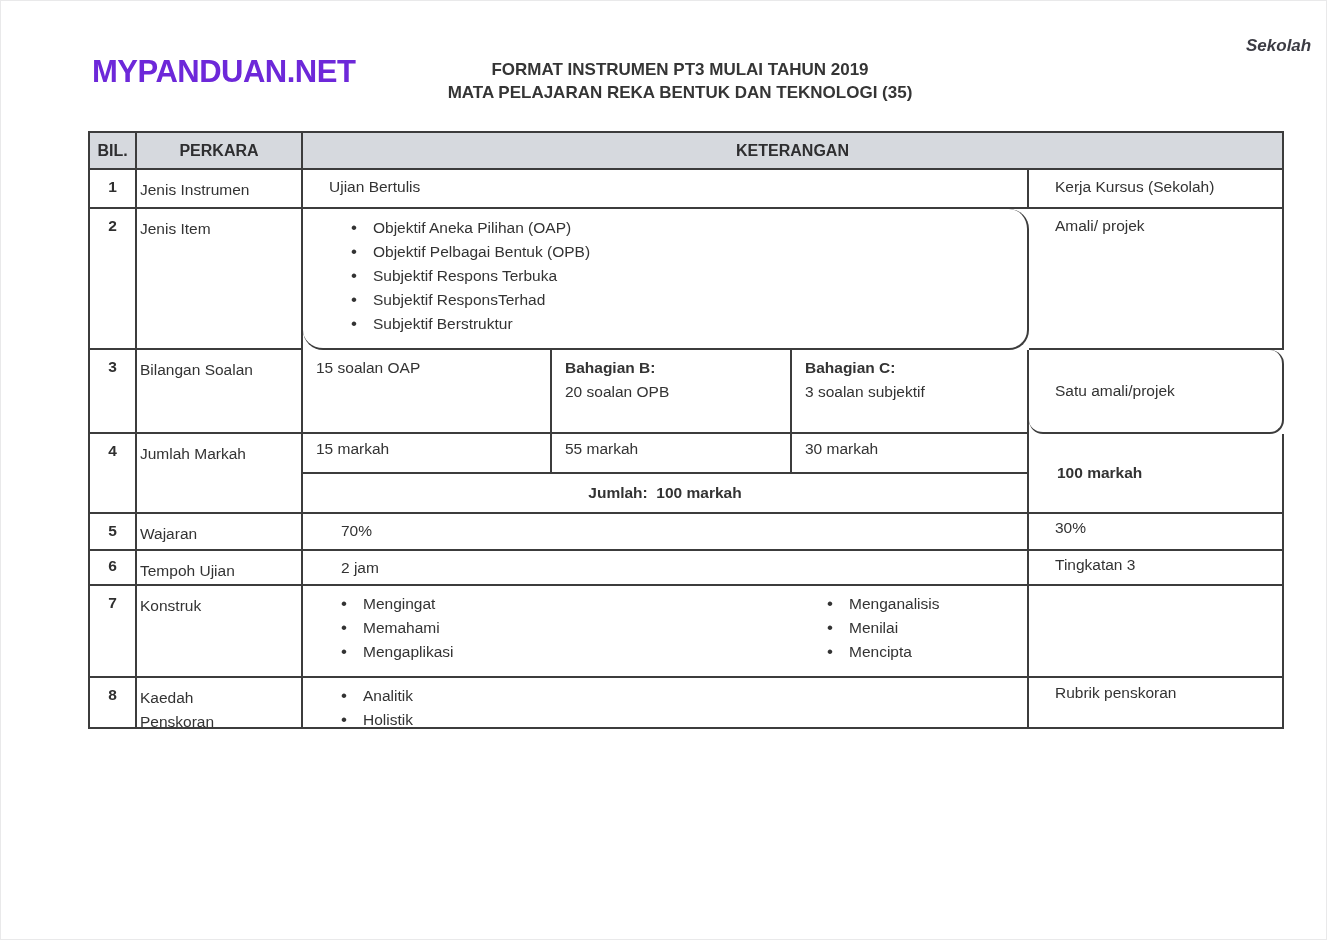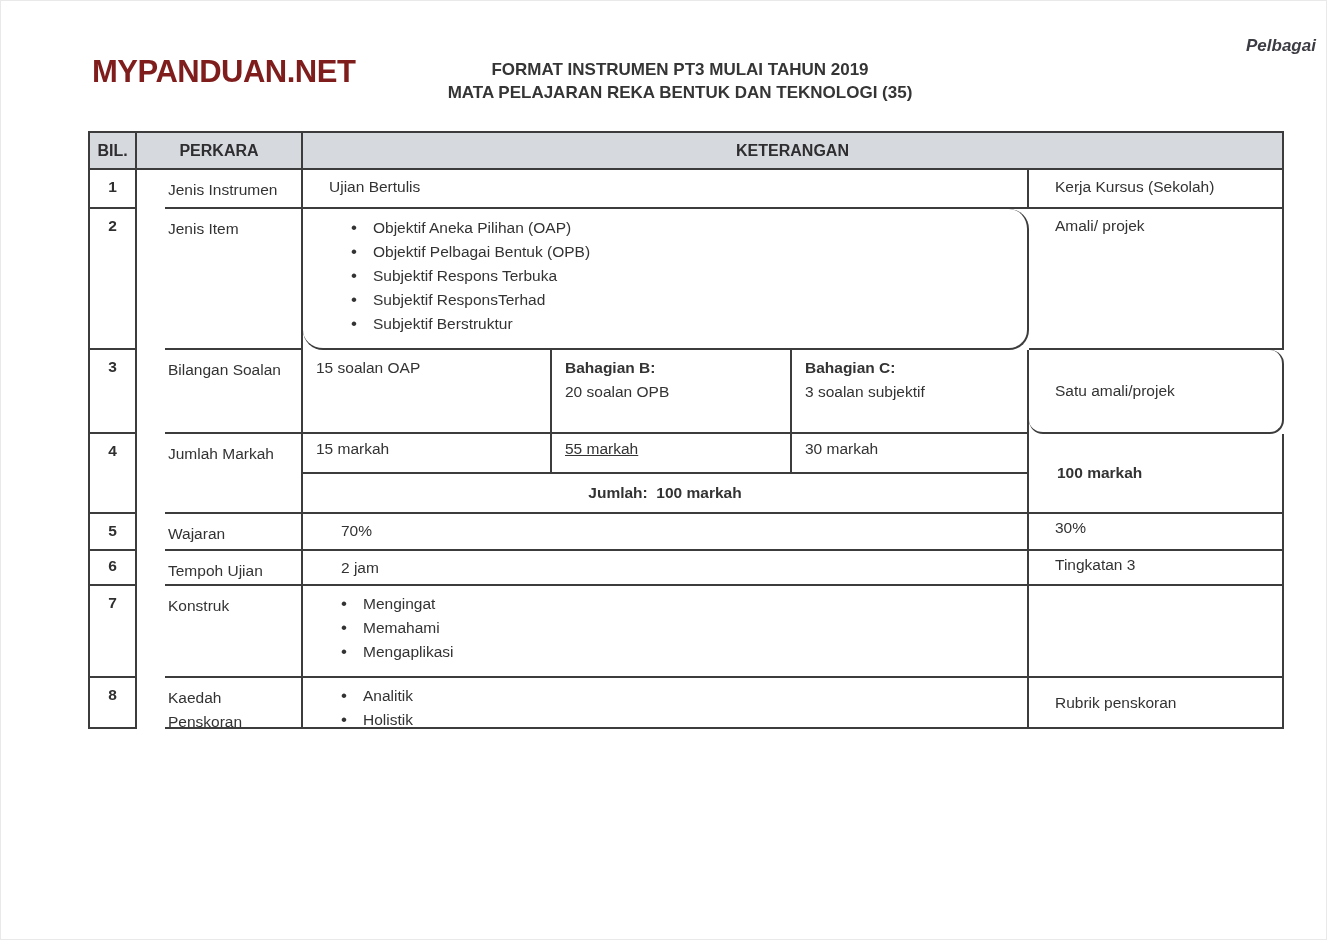--- a/index.html
+++ b/index.html
@@ -22,21 +22,21 @@
     box-shadow: inset 0 0 0 1px #e9e9ea;
   }
   
   .watermark {
     position: absolute;
     left: 92px;
     top: 54px;
     font-size: 31px;
     font-weight: 700;
     letter-spacing: -0.5px;
-    color: #7f1d1d;
+    color: #6d28d9;
   }
   .title-block {
     position: absolute;
     left: 83px;
     top: 58px;
     width: 1194px;
     text-align: center;
     font-weight: 700;
     font-size: 17px;
     color: #353535;
@@ -84,21 +84,20 @@
   }
   .bil {
     font-weight: 700;
     text-align: center;
     padding-top: 8px;
     color: #2f2f2f;
   }
   .perkara {
     padding: 8px 6px 0 3px;
     line-height: 24px;
-    margin-left: 28px;
   }
   .perkara .wrap-narrow { width: 100px; }
   .plain {
     padding-top: 8px;
   }
   .pad-k  { padding-left: 34px; }  
   .pad-kv { padding-left: 38px; }  
   .pad-r  { padding-left: 26px; }  
   .pad-b  { padding-left: 13px; }  
   .v-center {
@@ -152,21 +151,21 @@
 
 <div class="page">
 
   <div class="watermark">MYPANDUAN.NET</div>
 
   <div class="title-block">
     <div>FORMAT INSTRUMEN PT3 MULAI TAHUN 2019</div>
     <div>MATA PELAJARAN REKA BENTUK DAN TEKNOLOGI (35)</div>
   </div>
 
-  <div class="corner-note">Pelbagai</div>
+  <div class="corner-note">Sekolah</div>
 
   <div class="grid">
 
     <div class="cell hdr" style="grid-column:1; grid-row:1;">BIL.</div>
     <div class="cell hdr" style="grid-column:2; grid-row:1;">PERKARA</div>
     <div class="cell hdr" style="grid-column:3 / span 4; grid-row:1;">KETERANGAN</div>
 
     <div class="cell bil" style="grid-column:1; grid-row:2;">1</div>
     <div class="cell perkara" style="grid-column:2; grid-row:2;">Jenis Instrumen</div>
     <div class="cell plain pad-k" style="grid-column:3 / span 3; grid-row:2;padding-left:26px;">Ujian Bertulis</div>
@@ -194,21 +193,21 @@
     </div>
     <div class="cell plain pad-b" style="grid-column:5; grid-row:4; padding-top:6px;">
       <div class="bah-title">Bahagian C:</div>
       <div class="bah-value">3 soalan subjektif</div>
     </div>
     <div class="cell v-center pad-r" style="grid-column:6; grid-row:4;">Satu amali/projek</div>
 
     <div class="cell bil" style="grid-column:1; grid-row:5 / span 2;">4</div>
     <div class="cell perkara" style="grid-column:2; grid-row:5 / span 2;">Jumlah Markah</div>
     <div class="cell plain pad-b" style="grid-column:3; grid-row:5; padding-top:6px;">15 markah</div>
-    <div class="cell plain pad-b" style="grid-column:4; grid-row:5; padding-top:6px;text-decoration:underline;">55 markah</div>
+    <div class="cell plain pad-b" style="grid-column:4; grid-row:5; padding-top:6px;">55 markah</div>
     <div class="cell plain pad-b" style="grid-column:5; grid-row:5; padding-top:6px;">30 markah</div>
     <div class="cell jumlah-cell" style="grid-column:3 / span 3; grid-row:6;">Jumlah:  100 markah</div>
     <div class="cell total-right" style="grid-column:6; grid-row:5 / span 2;">100 markah</div>
 
     <div class="cell bil" style="grid-column:1; grid-row:7;">5</div>
     <div class="cell perkara" style="grid-column:2; grid-row:7;">Wajaran</div>
     <div class="cell plain pad-kv" style="grid-column:3 / span 3; grid-row:7;">70%</div>
     <div class="cell pad-r" style="grid-column:6; grid-row:7; padding-top:5px;">30%</div>
 
     <div class="cell bil" style="grid-column:1; grid-row:8; padding-top:6px;">6</div>
@@ -217,27 +216,32 @@
     <div class="cell pad-r" style="grid-column:6; grid-row:8; padding-top:5px;">Tingkatan 3</div>
 
     <div class="cell bil" style="grid-column:1; grid-row:9;">7</div>
     <div class="cell perkara" style="grid-column:2; grid-row:9;">Konstruk</div>
     <div class="cell" style="grid-column:3 / span 3; grid-row:9;">
       <div class="list-abs left">
         <div class="bullet-item">Mengingat</div>
         <div class="bullet-item">Memahami</div>
         <div class="bullet-item">Mengaplikasi</div>
       </div>
+      <div class="list-abs right">
+        <div class="bullet-item">Menganalisis</div>
+        <div class="bullet-item">Menilai</div>
+        <div class="bullet-item">Mencipta</div>
+      </div>
     </div>
     <div class="cell" style="grid-column:6; grid-row:9;"></div>
 
     <div class="cell bil" style="grid-column:1; grid-row:10;">8</div>
     <div class="cell perkara" style="grid-column:2; grid-row:10;">
       <div class="wrap-narrow">Kaedah Penskoran</div>
     </div>
     <div class="cell bullets indent-38" style="grid-column:3 / span 3; grid-row:10; padding-top:6px;">
       <div class="bullet-item">Analitik</div>
       <div class="bullet-item">Holistik</div>
     </div>
-    <div class="cell pad-r" style="grid-column:6; grid-row:10; padding-top:16px;">Rubrik penskoran</div>
+    <div class="cell pad-r" style="grid-column:6; grid-row:10; padding-top:6px;">Rubrik penskoran</div>
 
   </div>
 </div>
 
 </body></html>

